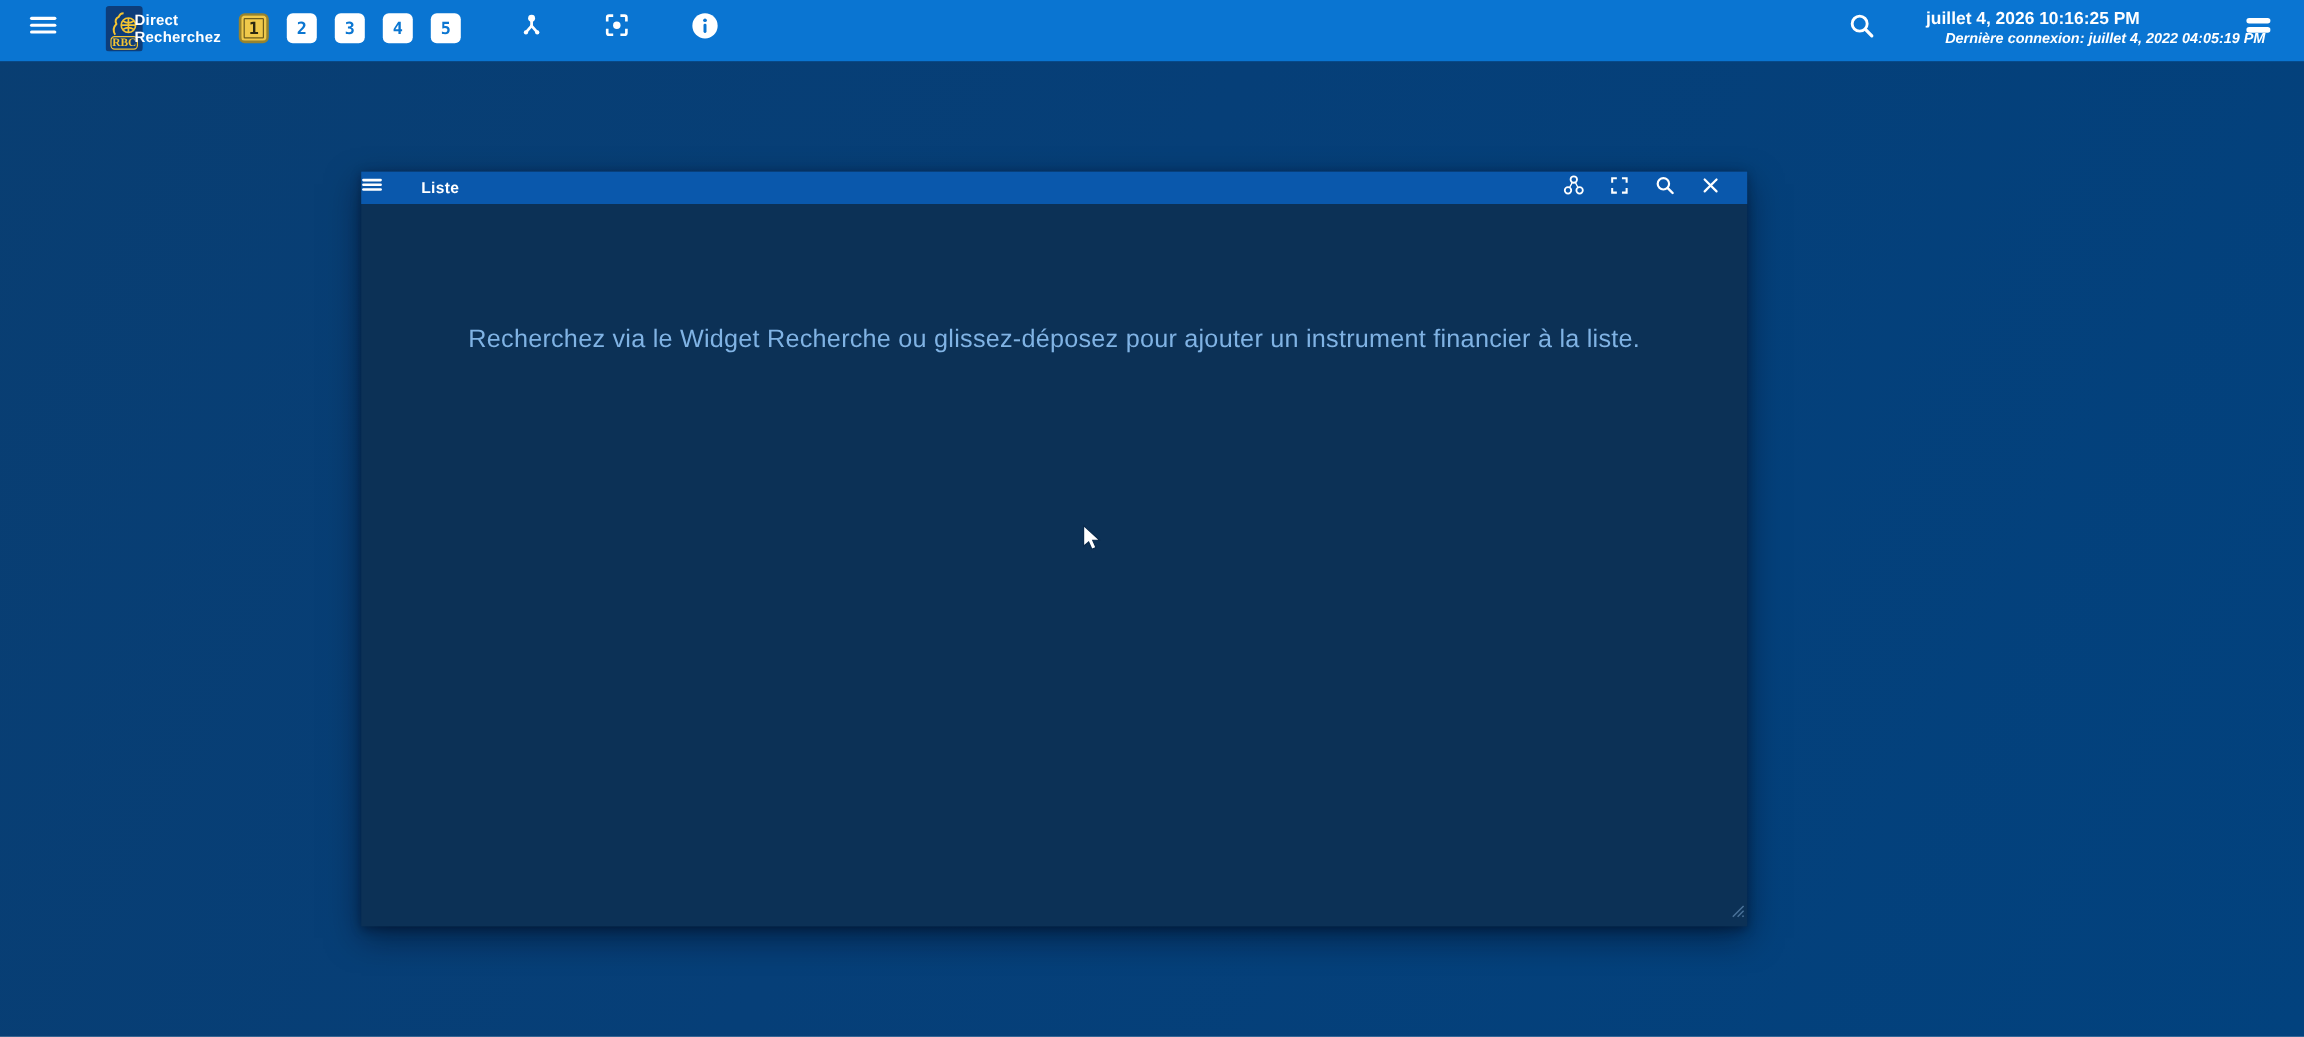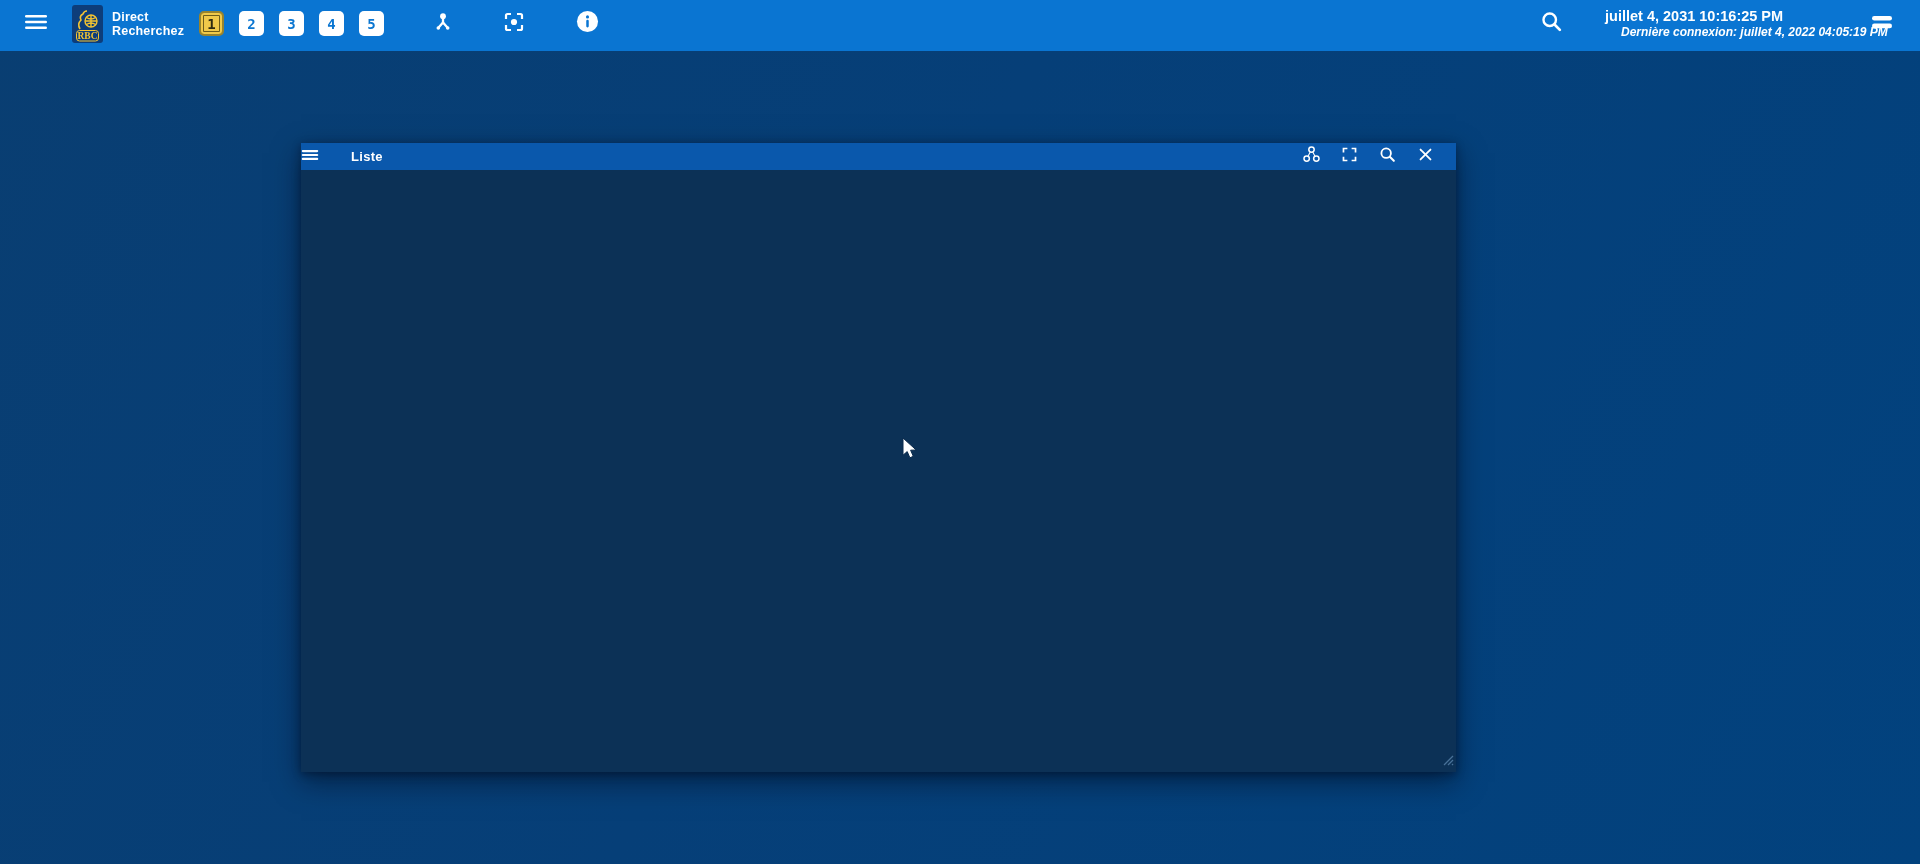--- a/index.html
+++ b/index.html
@@ -12,21 +12,21 @@
 
   
   .topbar {
     position: absolute; top: 0; left: 0; width: 1920px; height: 51px;
     background: #0a75d2;
   }
   .tb-item { position: absolute; top: 0; height: 47px; display: flex; align-items: center; }
   .icon-btn { cursor: pointer; display: flex; align-items: center; justify-content: center; }
 
   .app-menu { left: 24px; }
-  .logo-box { left: 72px; justify-content: flex-end; }
+  .logo-box { left: 88px; justify-content: flex-end; }
   .brand { left: 112px; color: #ffffff; font-size: 12.5px; font-weight: 600; line-height: 14px; letter-spacing: .2px; }
 
   .tabs { left: 199px; display: flex; gap: 15px; }
   .tab {
     width: 25px; height: 25px; border-radius: 5px;
     display: flex; align-items: center; justify-content: center;
     font-family: "DejaVu Sans Mono", monospace; font-weight: bold; font-size: 14px;
     background: #ffffff; color: #0b76d1; cursor: pointer;
   }
   .tab.active {
@@ -154,21 +154,21 @@
   <div class="tb-item tb-search icon-btn">
     <span>
       <svg width="25" height="25" viewBox="0 0 24 24" fill="none" stroke="#ffffff" stroke-linecap="round">
         <circle cx="10.3" cy="10.3" r="6" stroke-width="2.3"></circle>
         <line x1="14.9" y1="14.9" x2="20" y2="20" stroke-width="2.6"></line>
       </svg>
     </span>
   </div>
 
   <div class="tb-item clock">
-    <div class="line1">juillet 4, 2031 10:16:25 PM</div>
+    <div class="line1">juillet 4, 2026 10:16:25 PM</div>
     <div class="line2">Dernière connexion: juillet 4, 2022 04:05:19 PM</div>
   </div>
 
   <div class="tb-item tb-bars icon-btn">
     <span>
       <svg width="24" height="24" viewBox="0 0 24 24">
           <g fill="#ffffff">
             <rect x="2" y="6" width="20" height="4.6" rx="2.3"></rect>
             <rect x="2" y="13.6" width="20" height="4.6" rx="2.3"></rect>
           </g>
@@ -227,20 +227,21 @@
           <svg width="17" height="17" viewBox="0 0 24 24" stroke="#ffffff" stroke-width="2.6" stroke-linecap="round">
             <line x1="5" y1="5" x2="19" y2="19"></line>
               <line x1="19" y1="5" x2="5" y2="19"></line>
           </svg>
         </span>
       </span>
     </div>
   </div>
 
   <div class="widget-body">
+    <div class="empty-message">Recherchez via le Widget Recherche ou glissez-déposez pour ajouter un instrument financier à la liste.</div>
     <span class="resize-grip">
       <svg width="13" height="13" viewBox="0 0 13 13" stroke="#7aa6cf" stroke-width="1.3">
         <line x1="12" y1="3" x2="3" y2="12"></line>
           <line x1="12" y1="7" x2="7" y2="12"></line>
           <line x1="12" y1="11" x2="11" y2="12"></line>
       </svg>
     </span>
   </div>
 </section>
 

